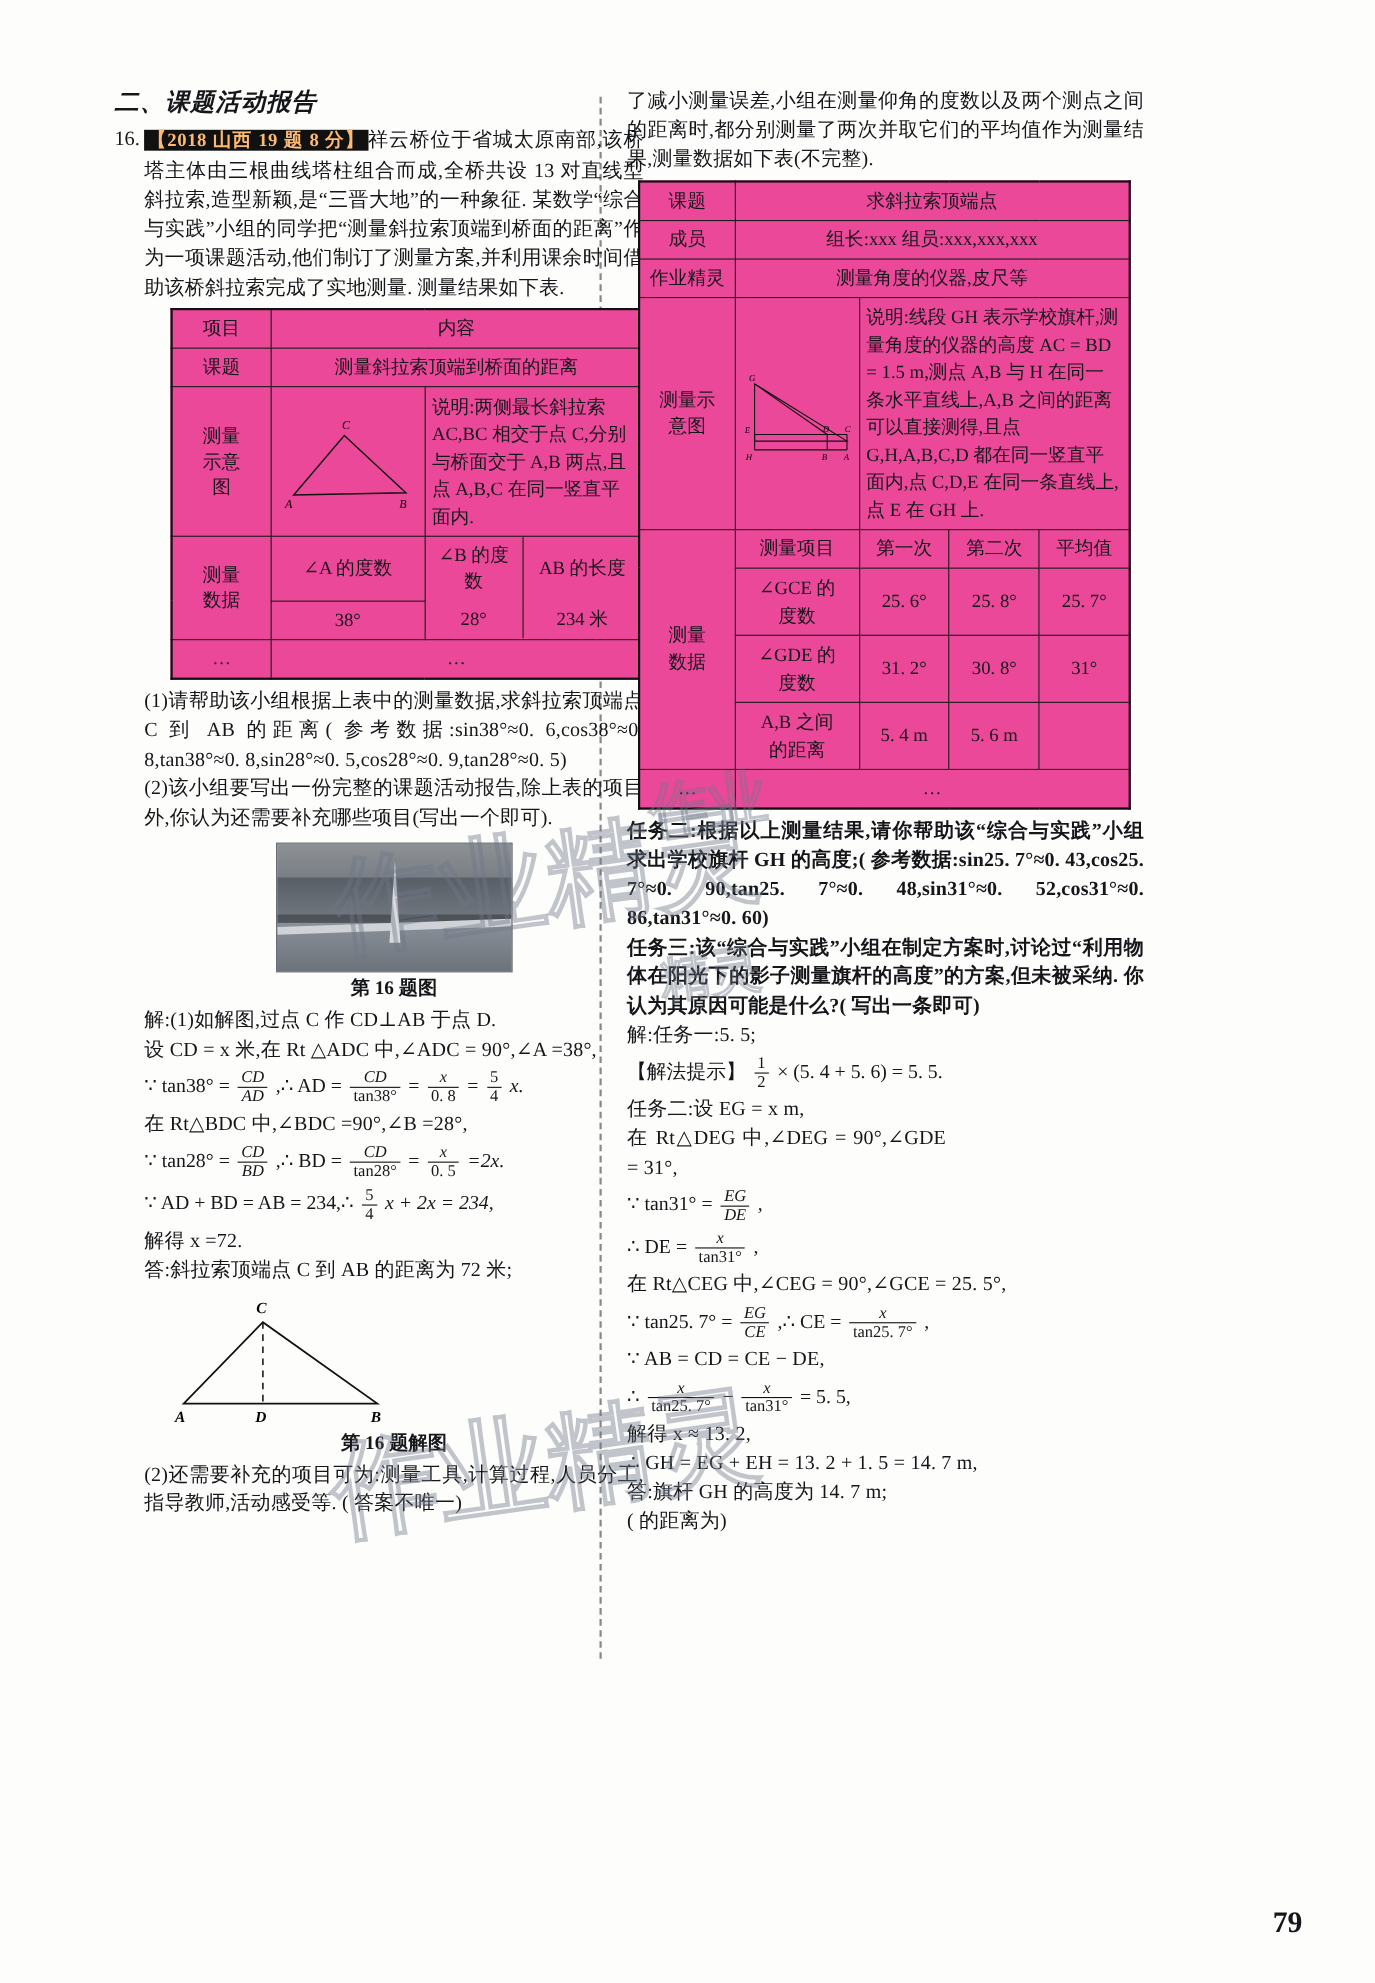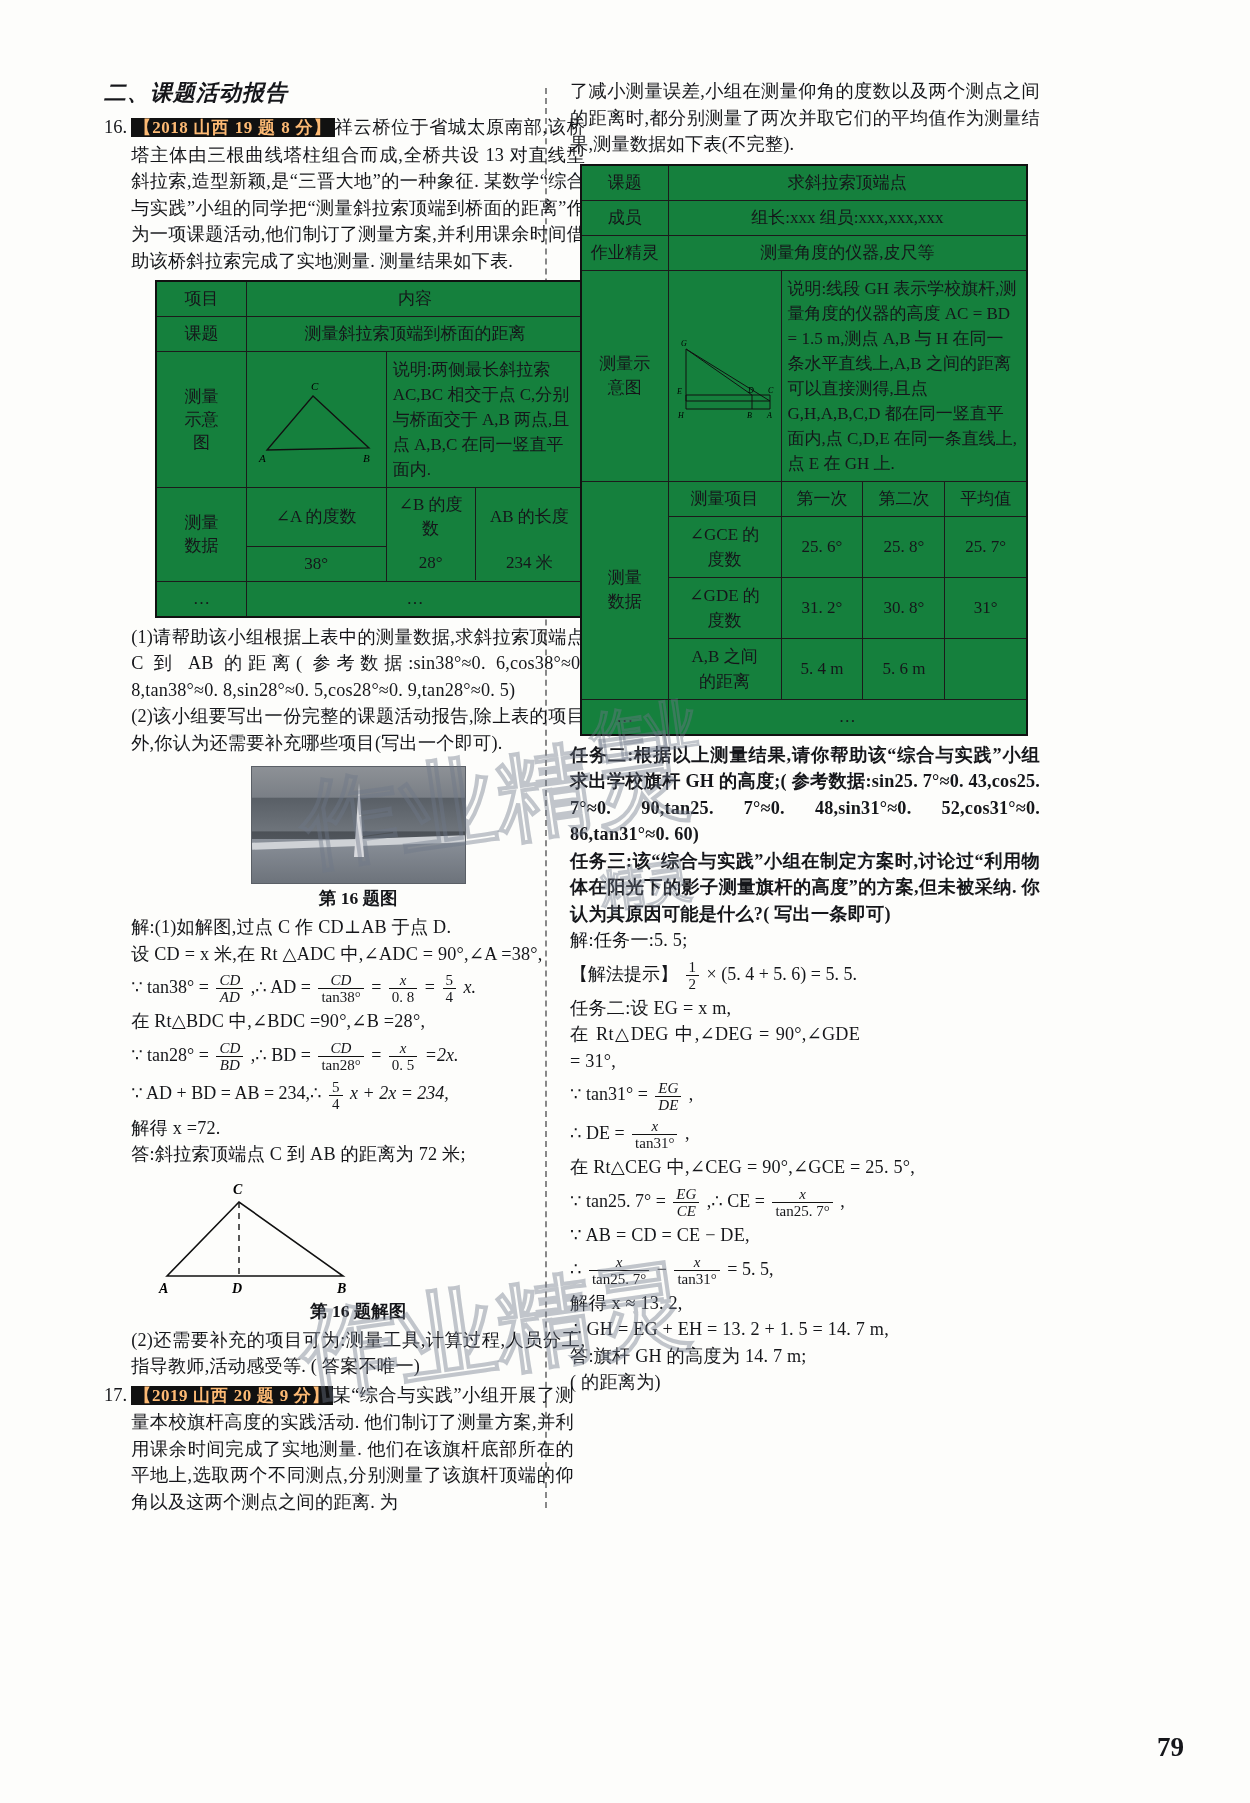--- a/index.html
+++ b/index.html
@@ -51,21 +51,21 @@
     font-weight:bold; font-size:17px; letter-spacing:.5px;
   }
   .ital { font-style:italic; }
   .bold { font-weight:bold; }
 
   
   table.box {
     border-collapse:collapse;
     width:430px;
     margin:6px 0 6px 24px;
-    background:#15803d;
+    background:#ec4899;
   }
   table.box.right { width:448px; margin-left:10px; }
   table.box td {
     border:1px solid #1b1b1b;
     padding:5px 6px;
     font-size:17px;
     line-height:24px;
     vertical-align:middle;
     text-align:center;
   }
@@ -251,26 +251,20 @@
             <text x="101" y="121" font-size="14" font-style="italic" font-weight="bold" font-family="Liberation Serif,serif">D</text>
             <text x="206" y="121" font-size="14" font-style="italic" font-weight="bold" font-family="Liberation Serif,serif">B</text>
           </svg>
         </div>
         <div class="figcap">第 16 题解图</div>
 
         <p>(2)还需要补充的项目可为:测量工具,计算过程,人员分工,指导教师,活动感受等. ( 答案不唯一)</p>
       </div>
     </div>
 
-    <div class="item" style="margin-top:2px">
-      <span class="num">17.</span>
-      <div class="body">
-        <p><span class="tag">【2019 山西 20 题 9 分】</span><span>某“综合与实践”小组开展了测量本校旗杆高度的实践活动. 他们制订了测量方案,并利用课余时间完成了实地测量. 他们在该旗杆底部所在的平地上,选取两个不同测点,分别测量了该旗杆顶端的仰角以及这两个测点之间的距离. 为</span></p>
-      </div>
-    </div>
   </div>
 
   <div class="col col-right">
 
     <p>了减小测量误差,小组在测量仰角的度数以及两个测点之间的距离时,都分别测量了两次并取它们的平均值作为测量结果,测量数据如下表(不完整).</p>
 
     <table class="box right outer">
       <tbody>
           <tr>
         <td style="width:92px">课题</td>

